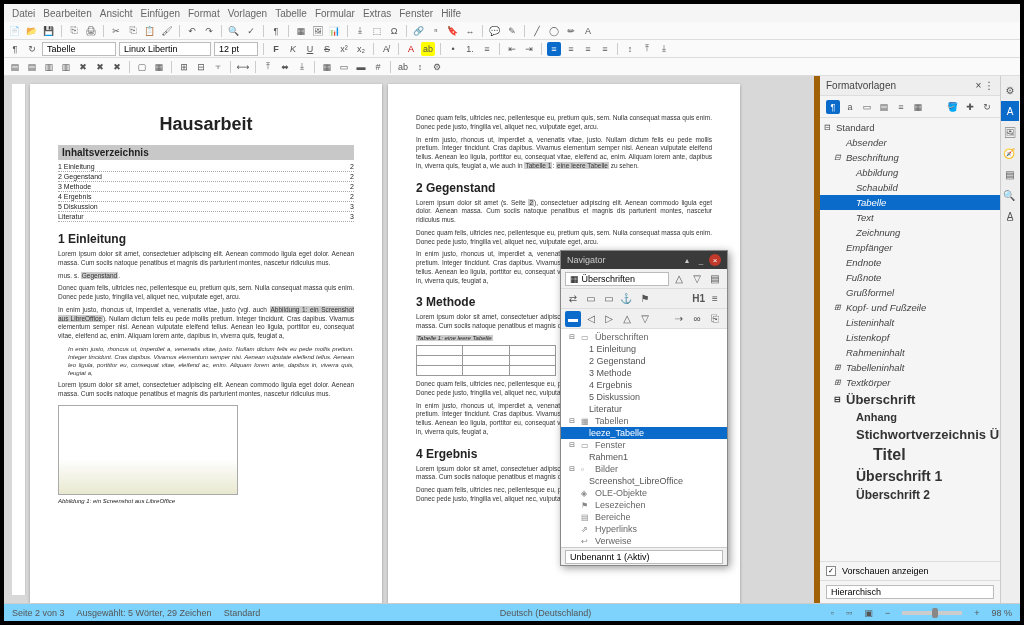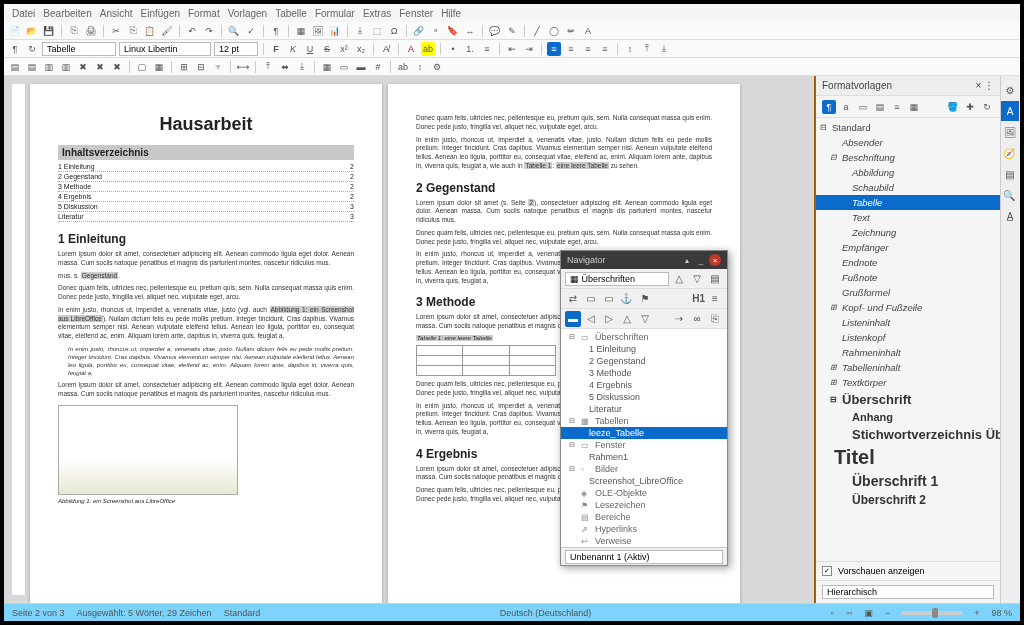--- a/index.html
+++ b/index.html
@@ -27,21 +27,21 @@
 .page p { font-size: 6.5px; line-height: 1.35; margin-bottom: 4px; text-align: justify; color: #333; }
 .page p.indent { margin-left: 10px; font-style: italic; font-size: 6px; }
 .hl { background: #ccc; padding: 0 1px; }
 .fig { margin-top: 6px; }
 .fig-img { width: 180px; height: 90px; border: 1px solid #aaa; background: linear-gradient(#fff 60%, #e8e8d0); display: inline-block; }
 .fig-cap { font-size: 6px; font-style: italic; margin-top: 2px; }
 .tbl { border-collapse: collapse; width: 140px; margin: 4px 0; }
 .tbl td { border: 1px solid #999; height: 10px; width: 33%; }
 .tbl-cap { font-size: 6px; font-style: italic; }
 
-.sidebar { width: 186px; background: #f5f5f5; border-left: 2px solid #a16207; display: flex; flex-direction: column; font-size: 10px; }
+.sidebar { width: 186px; background: #f5f5f5; border-left: 6px solid #a16207; display: flex; flex-direction: column; font-size: 10px; }
 .sb-header { height: 20px; background: #eee; display: flex; align-items: center; padding: 0 6px; font-size: 10px; color: #444; border-bottom: 1px solid #ddd; justify-content: space-between; }
 .sb-tools { height: 22px; display: flex; gap: 3px; padding: 3px 6px; align-items: center; border-bottom: 1px solid #ddd; }
 .sb-tools .t { width: 14px; height: 14px; font-size: 9px; display: inline-flex; align-items: center; justify-content: center; color: #555; cursor: pointer; }
 .sb-tools .t.active { background: #0b6bcb; color: #fff; border-radius: 2px; }
 .sb-list { flex: 1; overflow-y: auto; padding: 2px 0; }
 .sb-item { padding: 2px 4px 2px 18px; font-size: 9.5px; color: #444; cursor: pointer; white-space: nowrap; display: flex; align-items: center; gap: 4px; }
 .sb-item.sel { background: #0b6bcb; color: #fff; font-style: italic; }
 .sb-item .exp { position: absolute; margin-left: -12px; font-size: 8px; }
 .sb-footer { border-top: 1px solid #ddd; padding: 4px 6px; font-size: 9px; display: flex; gap: 6px; align-items: center; }
 .sb-check { width: 10px; height: 10px; border: 1px solid #888; display: inline-block; background: #fff; text-align: center; font-size: 7px; line-height: 8px; }
@@ -320,21 +320,21 @@
           <div class="sb-item" style="padding-left: 26px; font-style: italic;">Grußformel</div>
           <div class="sb-item" style="padding-left: 26px; font-style: italic;"><span class="exp">⊞</span>Kopf- und Fußzeile</div>
           <div class="sb-item" style="padding-left: 26px; font-style: italic;">Listeninhalt</div>
           <div class="sb-item" style="padding-left: 26px; font-style: italic;">Listenkopf</div>
           <div class="sb-item" style="padding-left: 26px; font-style: italic;">Rahmeninhalt</div>
           <div class="sb-item" style="padding-left: 26px; font-style: italic;"><span class="exp">⊞</span>Tabelleninhalt</div>
           <div class="sb-item" style="padding-left: 26px; font-style: italic;"><span class="exp">⊞</span>Textkörper</div>
           <div class="sb-item" style="padding-left: 26px; font-style: normal; font-size: 13px; font-weight: bold; color: rgb(51, 51, 51);"><span class="exp">⊟</span>Überschrift</div>
           <div class="sb-item" style="padding-left: 36px; font-style: normal; font-size: 11px; font-weight: bold; color: rgb(51, 51, 51);">Anhang</div>
           <div class="sb-item" style="padding-left: 36px; font-style: normal; font-size: 13px; font-weight: bold; color: rgb(51, 51, 51);">Stichwortverzeichnis Übersc</div>
-          <div class="sb-item" style="font-style: normal; font-size: 20px; font-weight: bold; color: rgb(51, 51, 51);">Titel</div>
+          <div class="sb-item" style="font-style: normal; font-size: 16px; font-weight: bold; color: rgb(51, 51, 51); margin-left: 35px;">Titel</div>
           <div class="sb-item" style="padding-left: 36px; font-style: normal; font-size: 14px; font-weight: bold; color: rgb(51, 51, 51);">Überschrift 1</div>
           <div class="sb-item" style="padding-left: 36px; font-style: normal; font-size: 12px; font-weight: bold; color: rgb(51, 51, 51);">Überschrift 2</div>
         </div>
       <div class="sb-footer">
         <span class="sb-check">✓</span>
         <span>Vorschauen anzeigen</span>
       </div>
       <div class="sb-footer">
         <span class="sb-combo">Hierarchisch</span>
       </div>

